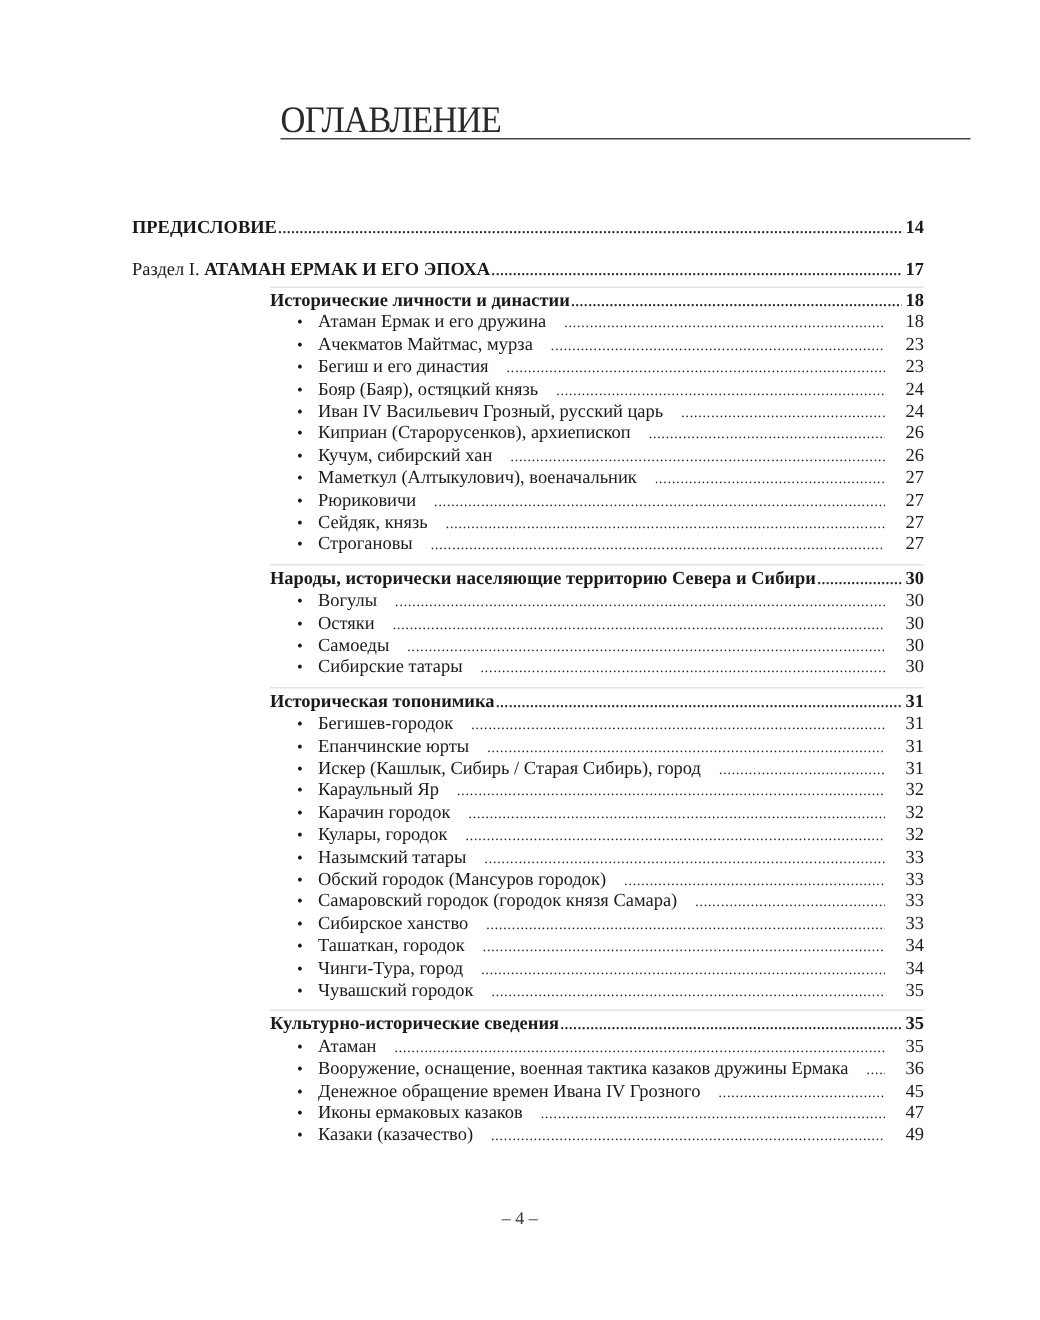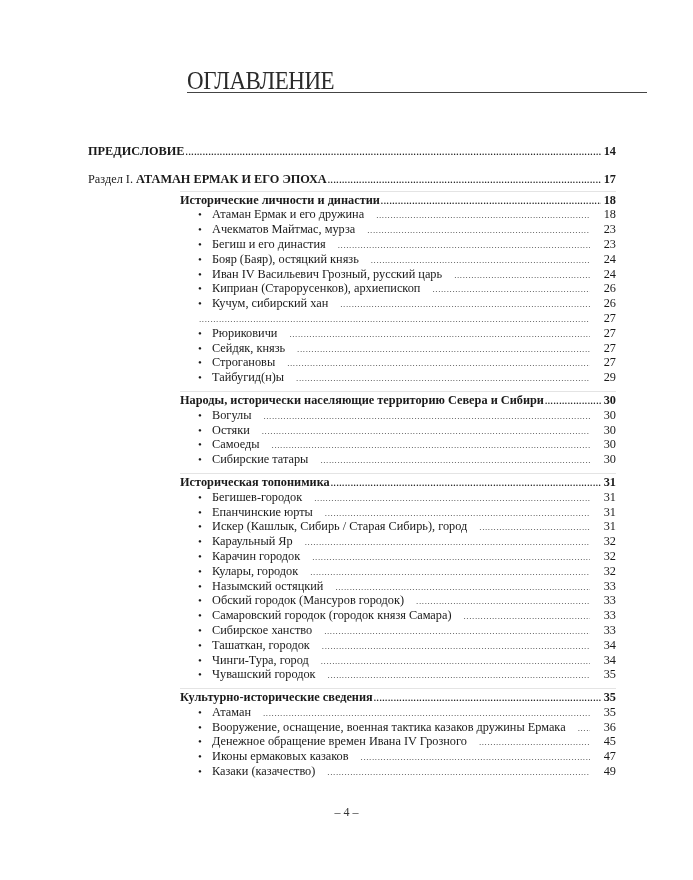--- a/index.html
+++ b/index.html
@@ -79,43 +79,39 @@
           <span class="label"><span class="bullet">•</span><span>Киприан (Старорусенков), архиепископ</span></span>
           <span class="dots"></span>
           <span class="page">26</span>
         </div>
         <div class="row item">
           <span class="label"><span class="bullet">•</span><span>Кучум, сибирский хан</span></span>
           <span class="dots"></span>
           <span class="page">26</span>
         </div>
         <div class="row item">
+          <span class="label"><span class="bullet">•</span><span>Маметкул (Алтыкулович), военачальник</span></span>
           <span class="dots"></span>
           <span class="page">27</span>
         </div>
         <div class="row item">
           <span class="label"><span class="bullet">•</span><span>Рюриковичи</span></span>
           <span class="dots"></span>
           <span class="page">27</span>
         </div>
         <div class="row item">
           <span class="label"><span class="bullet">•</span><span>Сейдяк, князь</span></span>
           <span class="dots"></span>
           <span class="page">27</span>
         </div>
         <div class="row item">
           <span class="label"><span class="bullet">•</span><span>Строгановы</span></span>
           <span class="dots"></span>
           <span class="page">27</span>
         </div>
-        <div class="row item">
-          <span class="label"><span class="bullet">•</span><span>Тайбугид(н)ы</span></span>
-          <span class="dots"></span>
-          <span class="page">29</span>
-        </div>
       </div>
       <div class="group">
         <div class="row group-head">
           <span class="label">Народы, исторически населяющие территорию Севера и Сибири</span>
           <span class="dots"></span>
           <span class="page">30</span>
         </div>
         <div class="row item">
           <span class="label"><span class="bullet">•</span><span>Вогулы</span></span>
           <span class="dots"></span>
@@ -167,21 +163,21 @@
           <span class="label"><span class="bullet">•</span><span>Карачин городок</span></span>
           <span class="dots"></span>
           <span class="page">32</span>
         </div>
         <div class="row item">
           <span class="label"><span class="bullet">•</span><span>Кулары, городок</span></span>
           <span class="dots"></span>
           <span class="page">32</span>
         </div>
         <div class="row item">
-          <span class="label"><span class="bullet">•</span><span>Назымский остяцкий</span></span>
+          <span class="label"><span class="bullet">•</span><span>Назымский татары</span></span>
           <span class="dots"></span>
           <span class="page">33</span>
         </div>
         <div class="row item">
           <span class="label"><span class="bullet">•</span><span>Обский городок (Мансуров городок)</span></span>
           <span class="dots"></span>
           <span class="page">33</span>
         </div>
         <div class="row item">
           <span class="label"><span class="bullet">•</span><span>Самаровский городок (городок князя Самара)</span></span>

